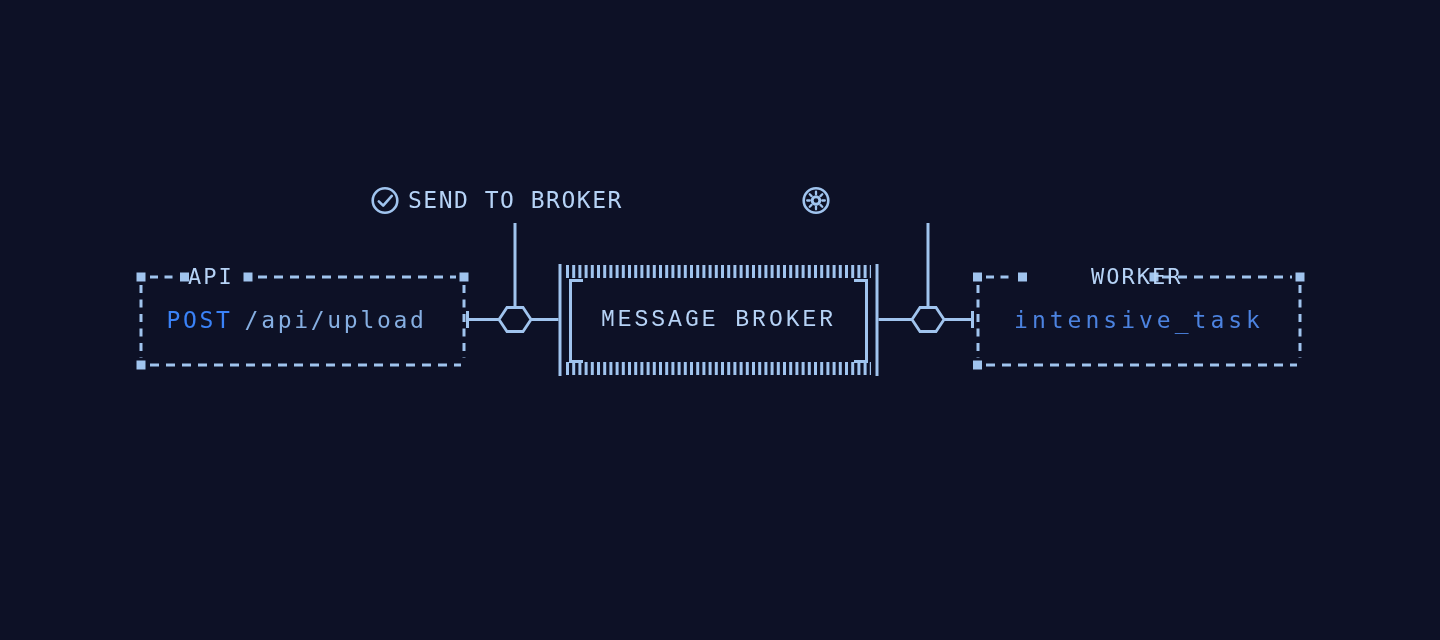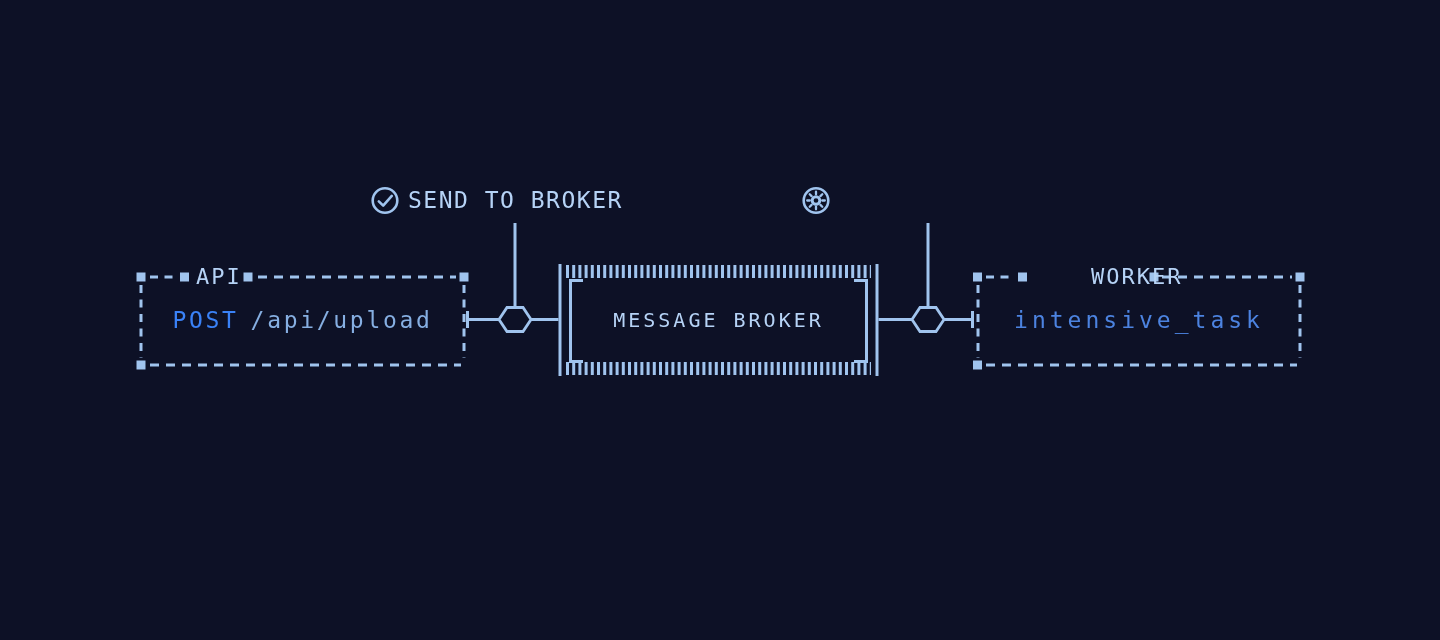--- a/index.html
+++ b/index.html
@@ -13,21 +13,21 @@
   svg{position:absolute;left:0;top:0;}
   .lt{stroke:var(--line);}
   .sq{fill:var(--line);}
   .hex{fill:var(--bg);stroke:var(--line);}
   .txt{position:absolute;color:var(--text);white-space:pre;}
   .edge-label{top:188px;height:25px;line-height:25px;font-size:23px;letter-spacing:1.5px;}
   .node-title{top:265px;height:24px;line-height:24px;font-size:22px;letter-spacing:2px;}
   .node-body{top:306px;height:28px;line-height:28px;font-size:23px;
              display:flex;justify-content:center;align-items:center;}
   .broker-title{left:560px;width:317px;top:307px;height:26px;line-height:26px;
-                font-size:20px;letter-spacing:3px;text-align:center;}
+                font-size:23px;letter-spacing:3px;text-align:center;font-family:Liberation Mono, monospace;}
   .method{color:var(--method);letter-spacing:2.7px;}
   .path{color:var(--path);letter-spacing:2.7px;margin-left:12px;}
   .task{color:var(--task);letter-spacing:4px;}
 </style>
 </head>
 <body>
 
 <div class="stage">
 
   <svg width="1440" height="640" viewBox="0 0 1440 640">
@@ -100,23 +100,23 @@
         <line x1="-4.4" y1="4.4" x2="-6.3" y2="6.3"></line>
         <line x1="4.4" y1="-4.4" x2="6.3" y2="-6.3"></line>
         <line x1="-4.4" y1="-4.4" x2="-6.3" y2="-6.3"></line>
       </g>
     </g>
   </svg>
 
   <div class="txt edge-label" style="left:408px;">SEND TO BROKER</div>
 
 
-  <div class="txt node-title" style="left:196px;">API</div>
+  <div class="txt node-title" style="left:188px;">API</div>
 
-  <div class="txt node-body" style="left:141px;width:323px;justify-content:center;">
+  <div class="txt node-body" style="left:135px;width:323px;justify-content:center;">
     <span class="method">POST</span>
     <span class="path">/api/upload</span>
   </div>
 
   <div class="txt broker-title">MESSAGE BROKER</div>
 
   <div class="txt node-title" style="left:1091px;">WORKER</div>
 
   <div class="txt node-body" style="left:978px;width:322px;">
     <span class="task">intensive_task</span>

